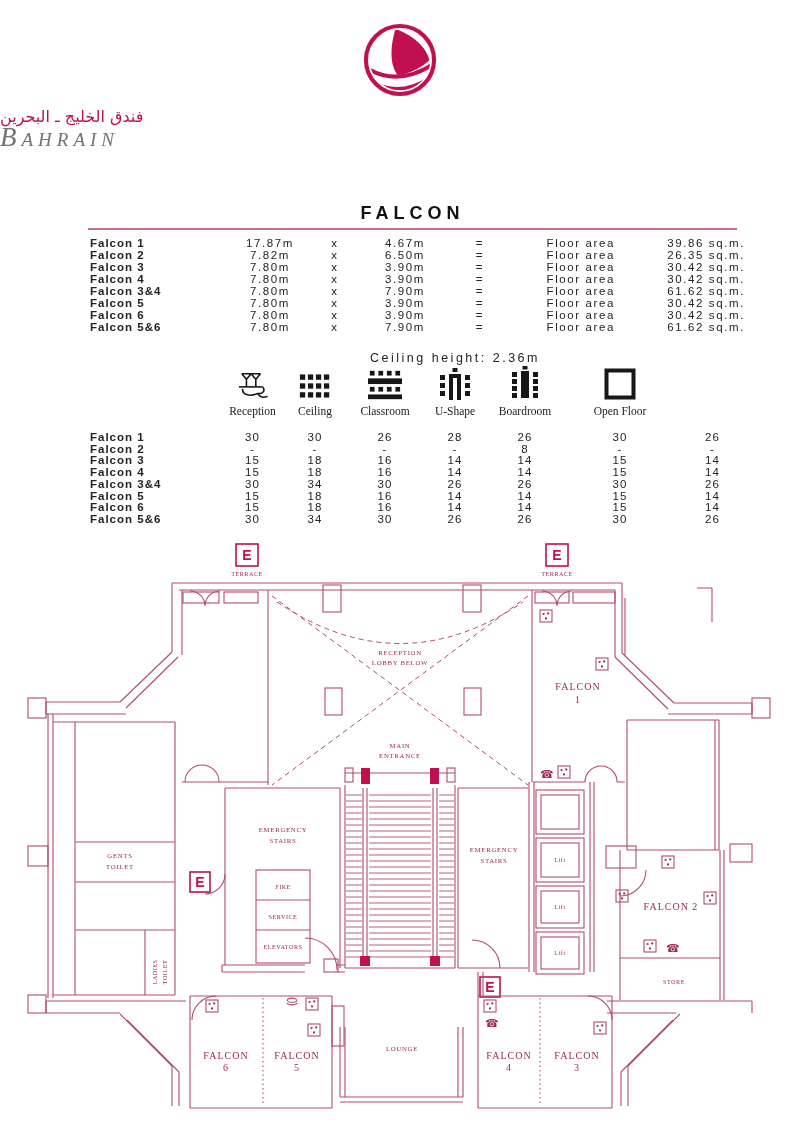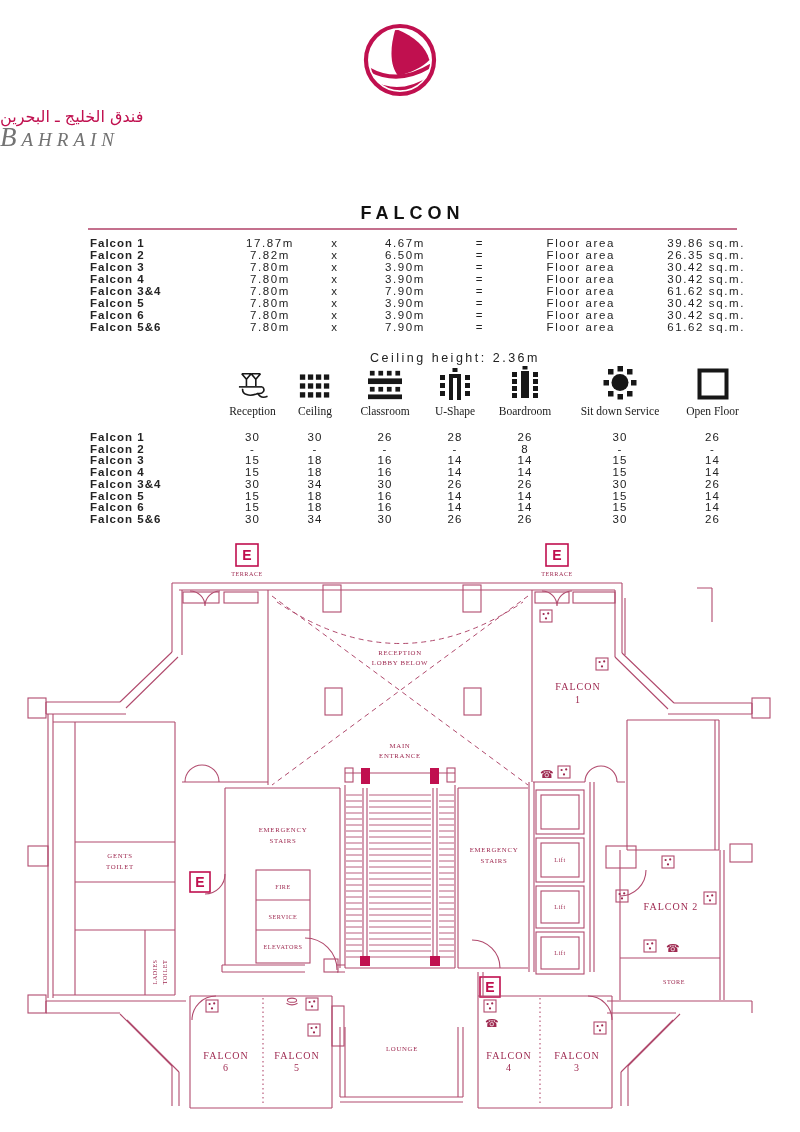--- a/index.html
+++ b/index.html
@@ -243,36 +243,20 @@
             <rect x="2" y="27" width="5" height="5"></rect>
           <rect x="23" y="6" width="5" height="5"></rect>
             <rect x="23" y="13" width="5" height="5"></rect>
             <rect x="23" y="20" width="5" height="5"></rect>
             <rect x="23" y="27" width="5" height="5"></rect>
         </g>
       </svg>
       <div class="icon-label">Boardroom</div>
     </div>
 
-    <div class="icon-cell">
-      <svg width="34" height="34" viewBox="0 0 34 34">
-        <g fill="#171717">
-          <circle cx="17" cy="16.5" r="8.5"></circle>
-          <rect x="14.5" y="0" width="5.5" height="5.5"></rect>
-            <rect x="24" y="3" width="5.5" height="5.5"></rect>
-          <rect x="28" y="14" width="5.5" height="5.5"></rect>
-            <rect x="24" y="25" width="5.5" height="5.5"></rect>
-          <rect x="14.5" y="28" width="5.5" height="5.5"></rect>
-            <rect x="5" y="25" width="5.5" height="5.5"></rect>
-          <rect x="0.5" y="14" width="5.5" height="5.5"></rect>
-            <rect x="5" y="3" width="5.5" height="5.5"></rect>
-        </g>
-      </svg>
-      <div class="icon-label">Sit down Service</div>
-    </div>
 
     <div class="icon-cell">
       <svg width="32" height="32" viewBox="0 0 32 32">
         <rect x="2.5" y="2.5" width="27" height="27" fill="none" stroke="#171717" stroke-width="4"></rect>
       </svg>
       <div class="icon-label">Open Floor</div>
     </div>
   </div>
 
   <div class="caps">

